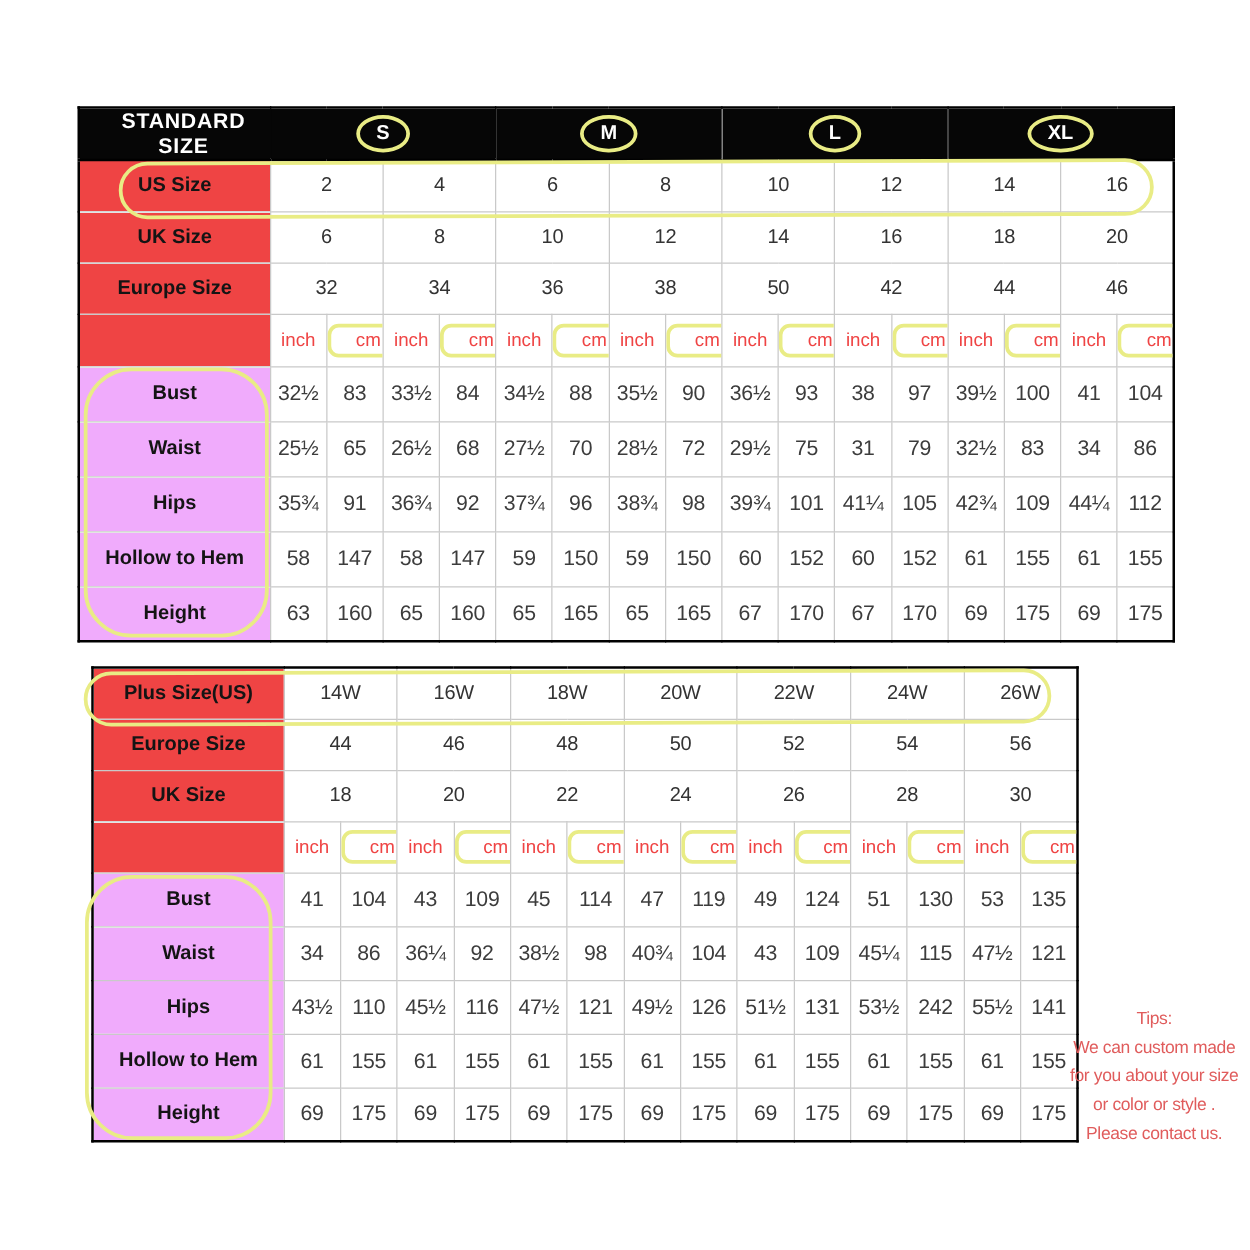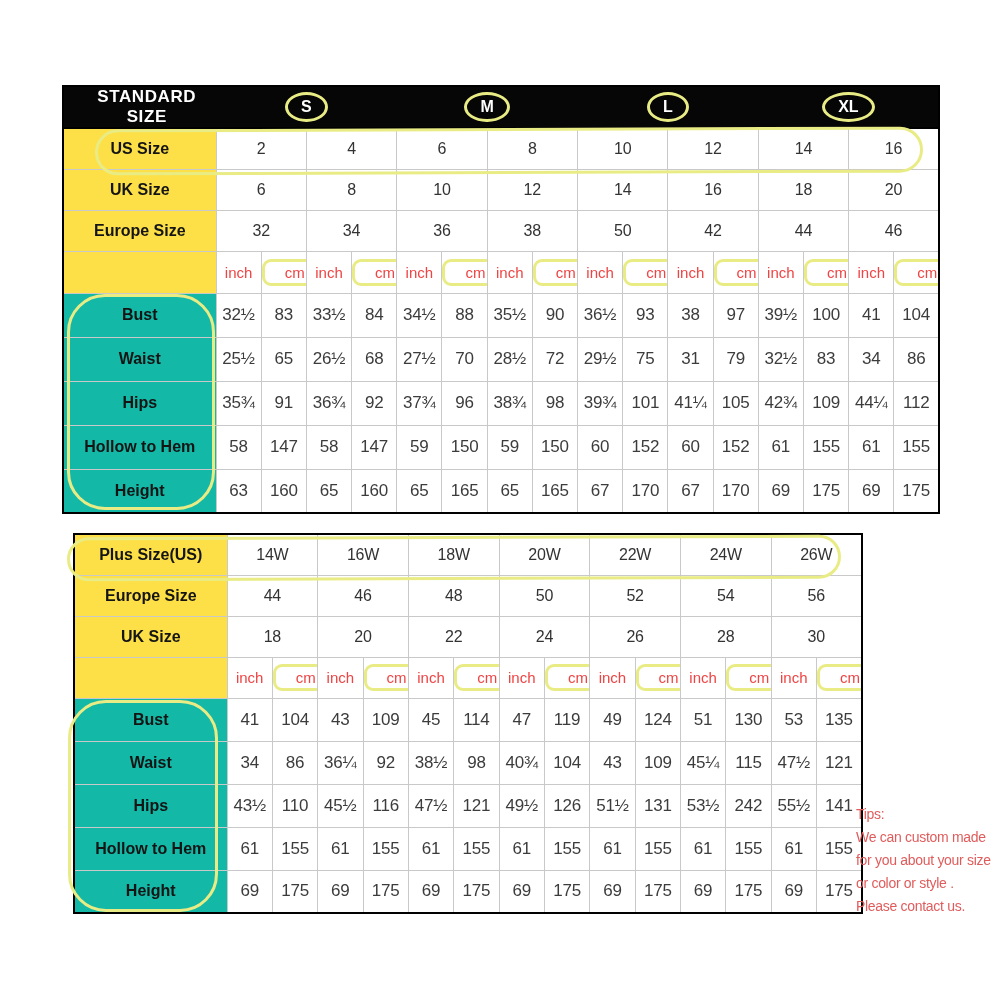--- a/index.html
+++ b/index.html
@@ -18,36 +18,36 @@
   th.hdrL{text-align:center;padding-left:14px !important;font-size:17px;font-weight:700;letter-spacing:.6px;}
   .oval{display:inline-block;border:3px solid var(--yellow);border-radius:50%;
         padding:3px 13px;font-size:16px;font-weight:700;color:#fff;}
   
   #std-table tr.size-row{height:41px;}
   #std-table tr.unit-row{height:42px;}
   #std-table tr.measure-row{height:44px;}
   #plus-table tr.size-row{height:41px;}
   #plus-table tr.unit-row{height:41px;}
   #plus-table tr.measure-row{height:43px;}
-  th.row-label{font-weight:700;font-size:16px;color:#141414;background:#fde047;}
-  th.row-label.gray{background:#14b8a6;}
+  th.row-label{font-weight:700;font-size:16px;color:#141414;background:#ef4444;}
+  th.row-label.gray{background:#f0abfc;}
   td.num{font-size:17px;color:#3c3c3c;font-weight:400;letter-spacing:-0.2px;}
   td.size-num{font-size:16px;color:#333;}
   td.unit{font-size:15px;color:#ef4444;}
   .cmbox{display:inline-block;border:3px solid var(--yellow);border-radius:9px;
          padding:2px 20px;min-width:24px;box-sizing:border-box;}
   
   .ann{position:absolute;border:3px solid var(--yellow);pointer-events:none;background:transparent;}
   #ann-us-row{left:95px;top:128px;width:822px;height:40px;border-radius:24px;transform:rotate(-0.2deg);}
   #ann-std-labels{left:67px;top:294px;width:142px;height:210px;border-radius:38px;}
   #ann-plus-row{left:67px;top:536px;width:768px;height:38px;border-radius:22px;transform:rotate(-0.2deg);}
   #ann-plus-labels{left:68px;top:700px;width:144px;height:206px;border-radius:38px;}
   
   .tips{position:absolute;left:856px;top:803px;color:var(--tips);font-size:14px;
-        line-height:23px;white-space:nowrap;letter-spacing:-0.3px;}
+        line-height:23px;white-space:nowrap;letter-spacing:-0.3px;text-align:center;}
 </style>
 </head>
 <body>
 
 <div class="canvas" style="--yellow: #e9ec85; --tips: #e05c5c;">
 
   <table class="size-table" id="std-table">
       <colgroup>
         <col class="c-label">
         <col>

